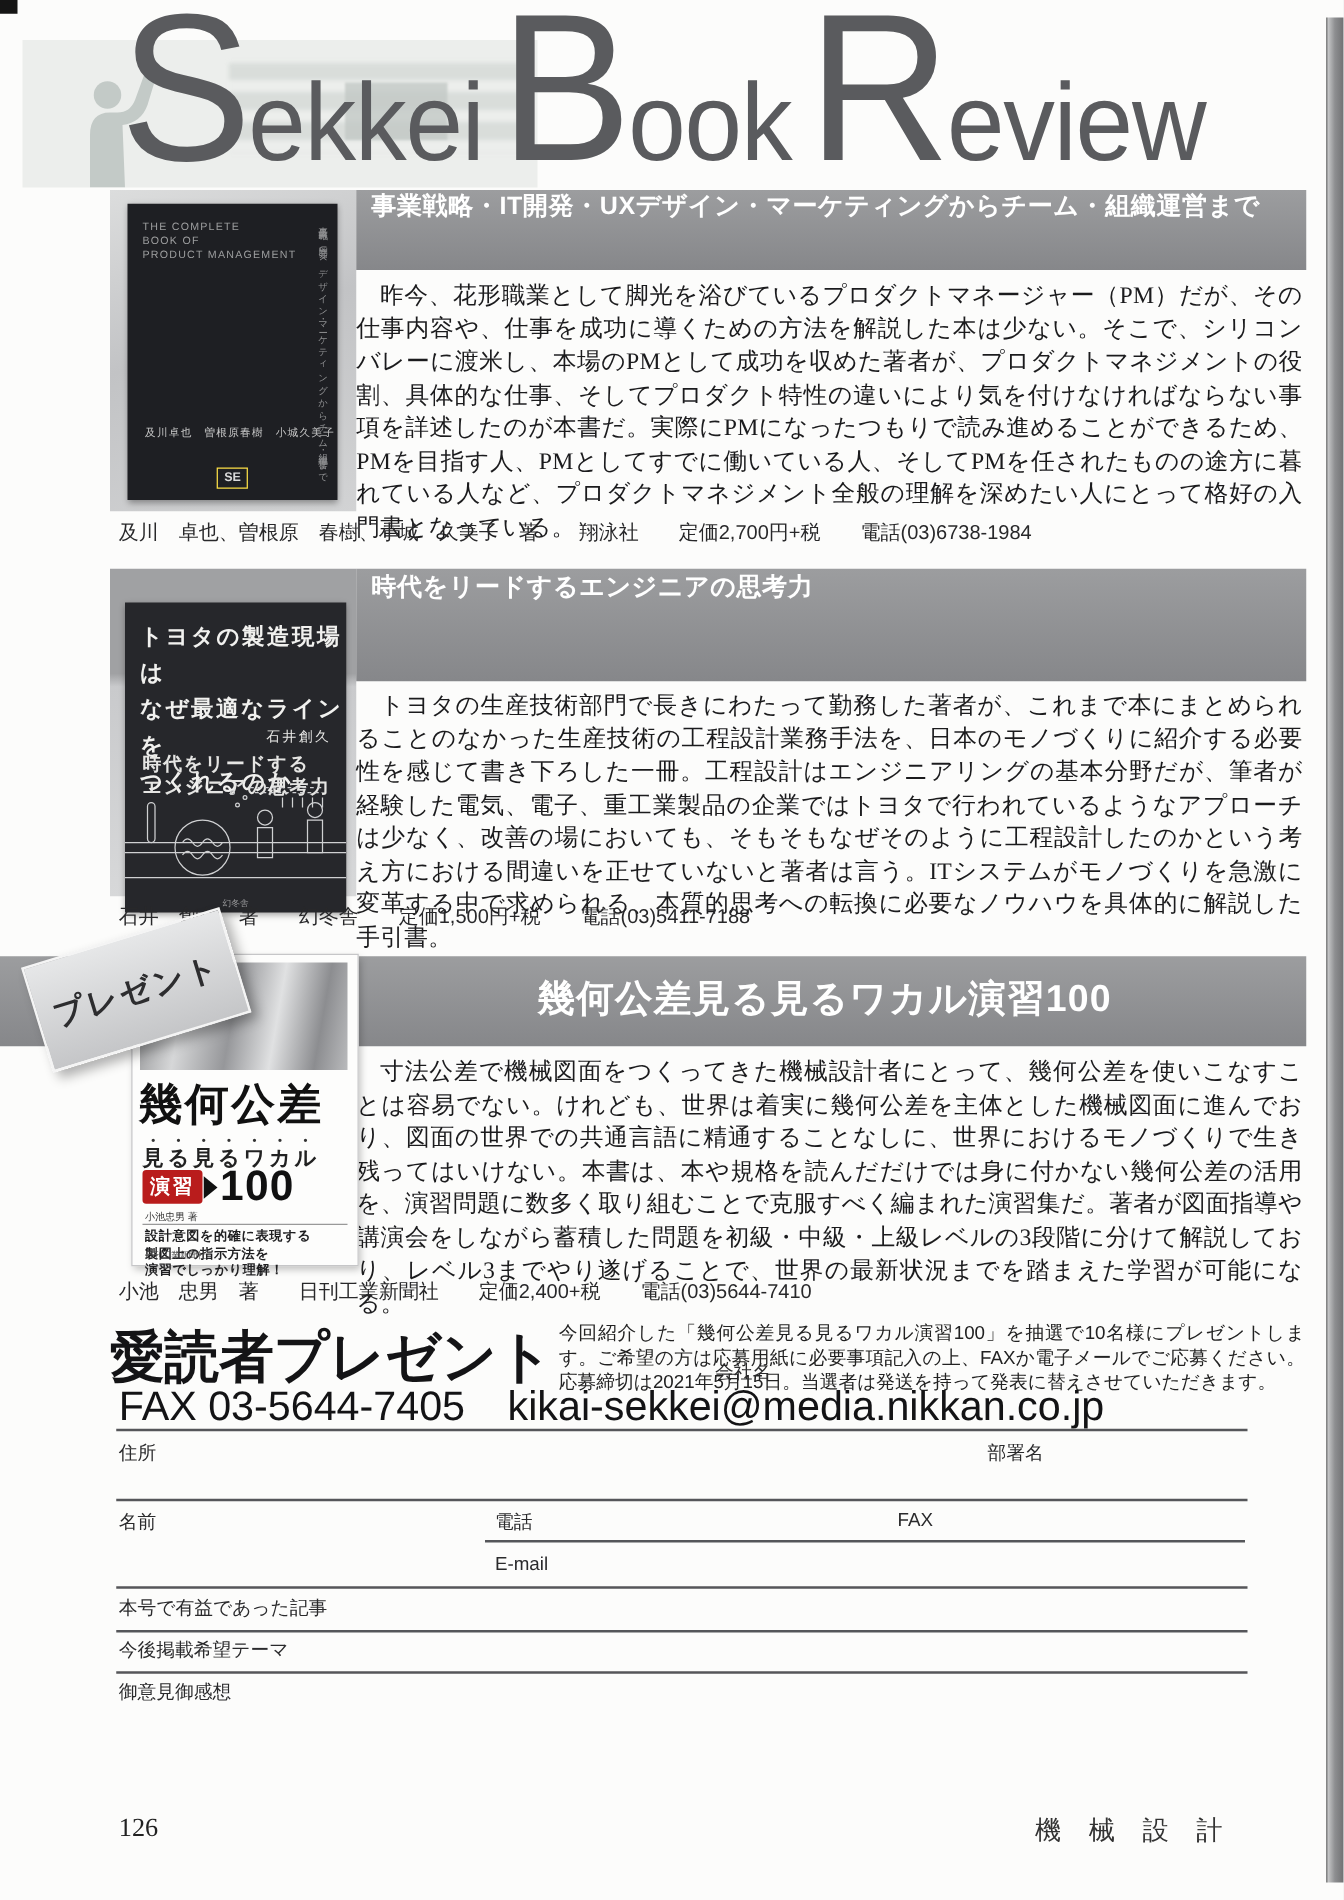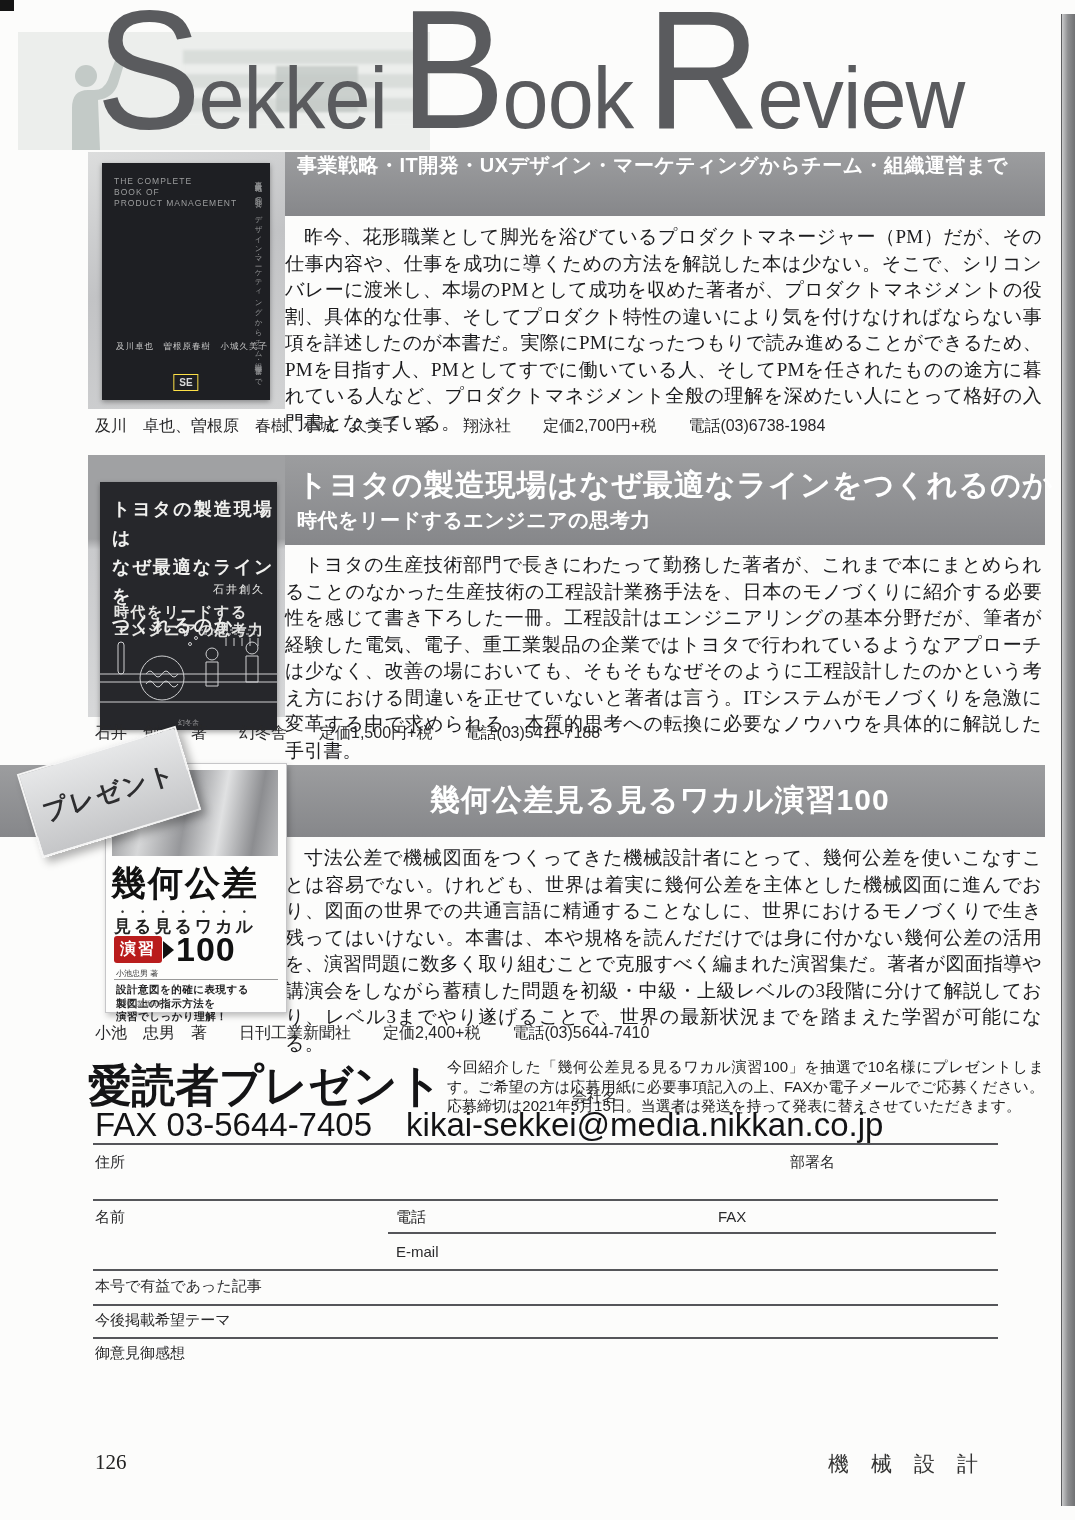--- a/index.html
+++ b/index.html
@@ -176,21 +176,20 @@
       <path d="M100,6 h60 M104,10 h52" stroke-dasharray="3 3"></path>
       <path d="M126,14 v8 M134,14 v8 M142,14 v8 M150,14 v8 M158,14 v8"></path>
       <circle cx="90" cy="20" r="1.5"></circle>
         <circle cx="96" cy="14" r="1.5"></circle>
         <circle cx="86" cy="10" r="1.5"></circle>
       <line x1="0" y1="78" x2="177" y2="78"></line>
     </svg>
     <div class="c2-logo">幻冬舎</div>
   </div>
   <div class="band" id="band2">
-    <div class="bt">トヨタの製造現場はなぜ最適なラインをつくれるのか</div>
     <div class="bs">時代をリードするエンジニアの思考力</div>
   </div>
   <div class="bodytext" id="body2">トヨタの生産技術部門で長きにわたって勤務した著者が、これまで本にまとめられることのなかった生産技術の工程設計業務手法を、日本のモノづくりに紹介する必要性を感じて書き下ろした一冊。工程設計はエンジニアリングの基本分野だが、筆者が経験した電気、電子、重工業製品の企業ではトヨタで行われているようなアプローチは少なく、改善の場においても、そもそもなぜそのように工程設計したのかという考え方における間違いを正せていないと著者は言う。ITシステムがモノづくりを急激に変革する中で求められる、本質的思考への転換に必要なノウハウを具体的に解説した手引書。</div>
   <div class="credit" id="credit2">石井　創久　著　　幻冬舎　　定価1,500円+税　　電話(03)5411-7188</div>
 
   <div class="band" id="band3">
     <div class="bt">幾何公差見る見るワカル演習100</div>
   </div>
   <div class="cover" id="cover3">
     <div class="c3-img"></div>

